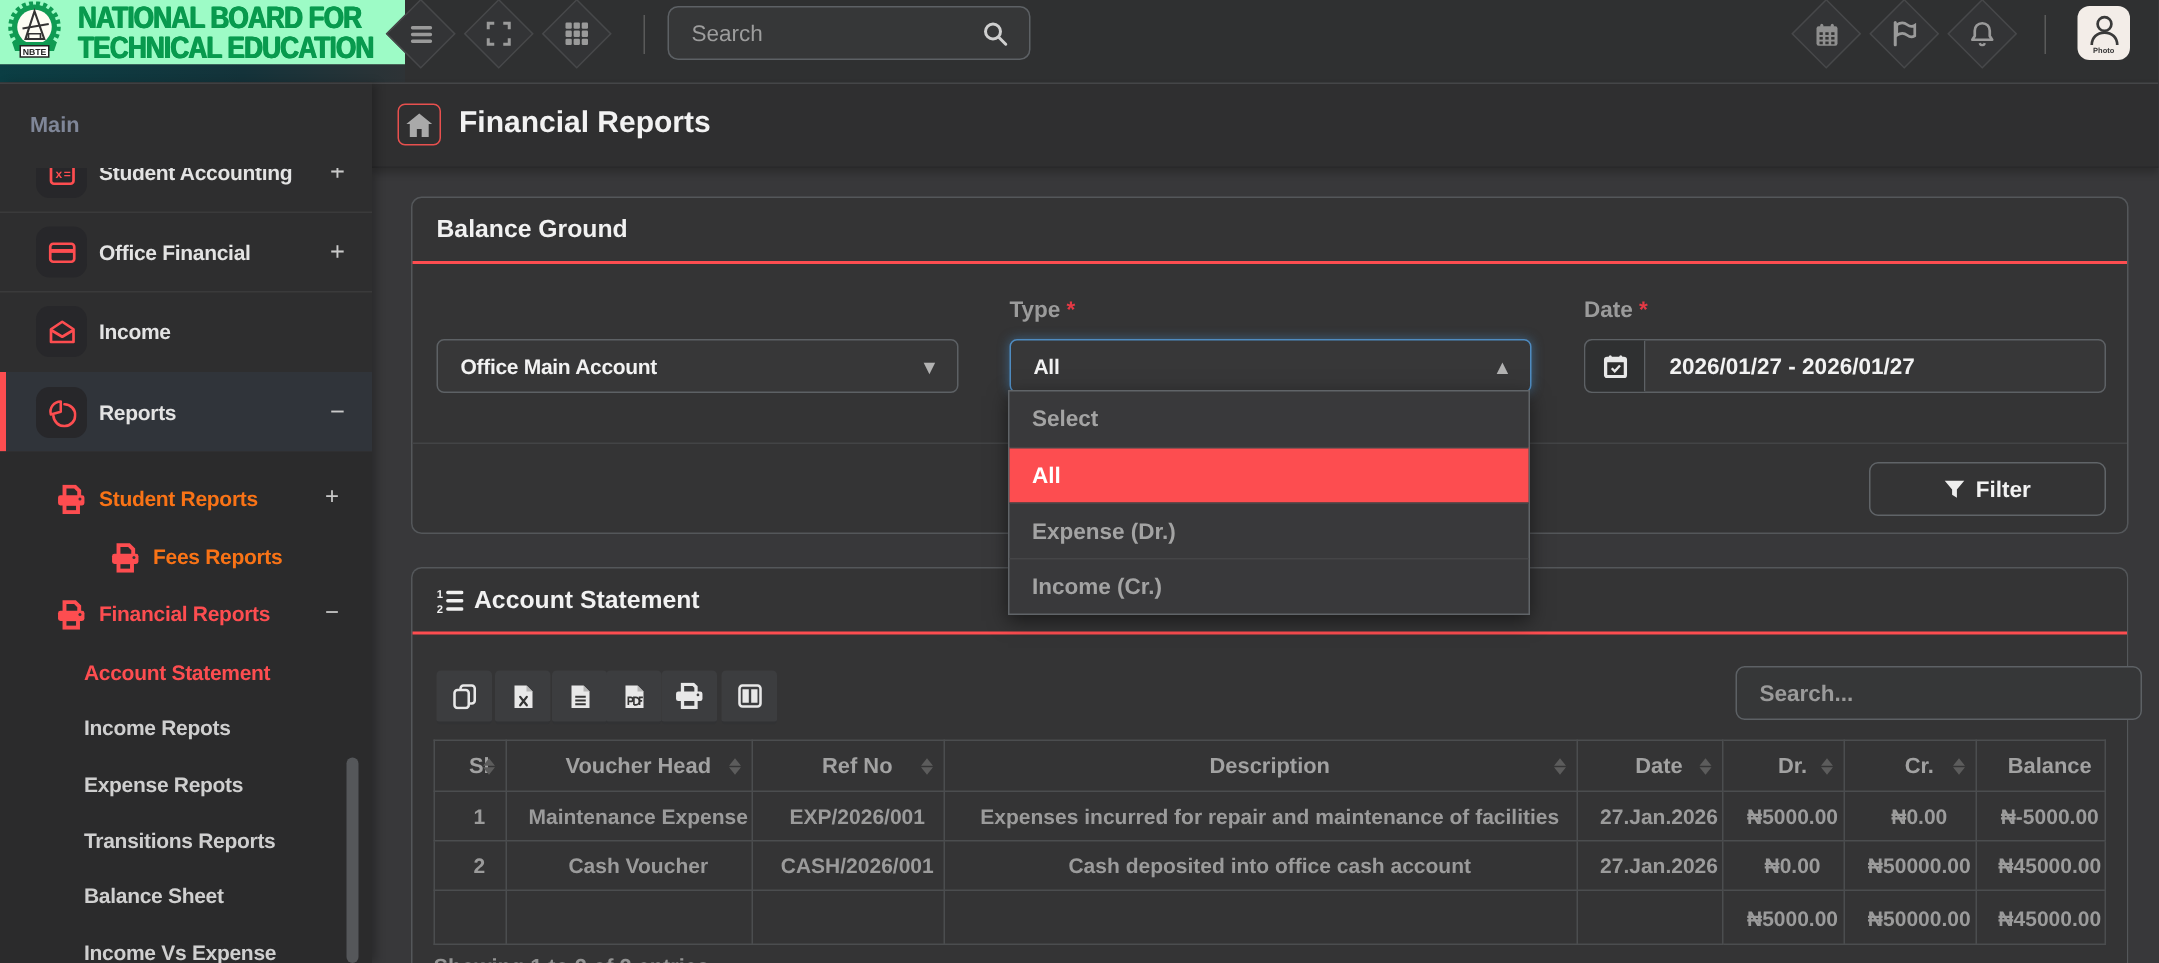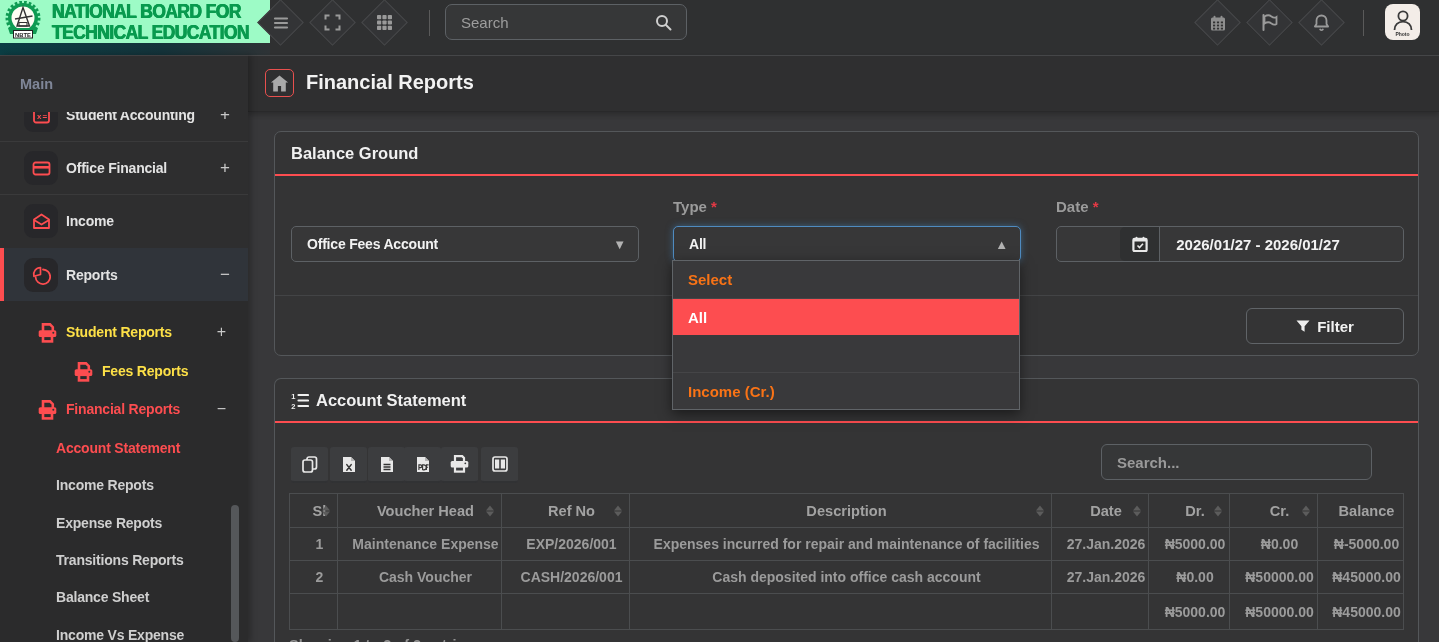--- a/index.html
+++ b/index.html
@@ -42,21 +42,21 @@
 .sitem .txt { position:absolute; left:66px; top:0; height:53px; display:flex; align-items:center;
   color:#e3e3e3; font-size:14px; font-weight:700; letter-spacing:-0.2px; }
 .sitem .pm { position:absolute; right:18px; top:0; height:53px; display:flex; align-items:center;
   color:#c9c9c9; font-size:17px; font-weight:400; }
 .sdiv { position:absolute; left:0; width:248px; height:1px; background:#3a3a3b; }
 .active-item { background:#30343a; }
 .redbar { position:absolute; left:0; width:4px; background:#fd4d50; }
 .sub { position:absolute; left:0; width:248px; height:38px; }
 .sub .picon { position:absolute; left:38px; top:10px; }
 .sub .txt { position:absolute; left:66px; top:0; height:38px; display:flex; align-items:center;
-  color:#fde047; font-size:14px; font-weight:700; letter-spacing:-0.2px; }
+  color:#f97316; font-size:14px; font-weight:700; letter-spacing:-0.2px; }
 .sub .pm { position:absolute; right:22px; top:0; height:38px; display:flex; align-items:center;
   color:#c9c9c9; font-size:16px; }
 .sub2 { position:absolute; left:56px; width:190px; height:37px; display:flex; align-items:center;
   color:#cfcfcf; font-size:14px; font-weight:700; letter-spacing:-0.2px; }
 #mainlbl { left:20px; top:76px; color:#7f8698; font-size:14.5px; font-weight:700; }
 #sscroll { left:231px; top:505px; width:8px; height:137px; background:#55575a; border-radius:4px; }
 
 
 .card { position:absolute; left:274px; width:1145px; background:#343435;
   border:1px solid #54575a; border-radius:7px; }
@@ -66,41 +66,41 @@
   border-bottom:2px solid #fd4d50; display:flex; align-items:center; }
 .chead .t { color:#f1f1f1; font-size:16.5px; font-weight:700; margin-left:16px; }
 .flabel { position:absolute; top:197px; color:#9b9b9b; font-size:15px; font-weight:700; }
 .req { color:#e53945; }
 .sel { position:absolute; top:225px; height:36px; background:#373738;
   border:1px solid #5d6165; border-radius:5px; display:flex; align-items:center; }
 .sel .st { color:#f2f2f2; font-size:14px; letter-spacing:-0.2px; font-weight:700; margin-left:15px; flex:1; }
 .sel .car { color:#b2b2b2; font-size:13px; margin-right:12px; }
 #typesel { border:1px solid #4f8bc0; box-shadow:0 0 7px rgba(70,140,200,.5); background:#373738; }
 #dgroup { position:absolute; left:1055px; top:225px; width:348px; height:36px;
-  border:1px solid #5d6165; border-radius:5px; display:flex; background:#373738;justify-content:center; }
+  border:1px solid #5d6165; border-radius:5px; display:flex; background:#373738; }
 #dgroup .addon { width:40px; height:100%; background:#2f3031; border-right:1px solid #5d6165;
   border-radius:5px 0 0 5px; display:flex; align-items:center; justify-content:center; }
 #dgroup .dval { display:flex; align-items:center; color:#f2f2f2; font-size:15px;
   font-weight:700; padding-left:16px; }
 #c1div { position:absolute; left:0; top:163px; width:100%; height:1px; background:#434446; }
 #filterbtn { position:absolute; left:971px; top:176px; width:158px; height:36px;
   border:1px solid #606468; border-radius:6px; display:flex; align-items:center; justify-content:center;
   color:#f2f2f2; font-size:15px; font-weight:700; }
 
 
 #ddown { left:672px; top:260px; width:348px; height:150px; background:#39393b;
   border:1px solid #606468; box-shadow:0 4px 12px rgba(0,0,0,.5); z-index:30; }
 .dd-item { position:absolute; left:0; width:100%; height:37px; border-top:1px solid #454547; display:flex; align-items:center;
-  color:#f97316; font-size:15px; font-weight:700; padding-left:15px; }
+  color:#a3a3a3; font-size:15px; font-weight:700; padding-left:15px; }
 .dd-red { background:#fd4d50; color:#fff; }
 
 
 .tbtn { position:absolute; top:68px; width:37px; height:36px; background:#3c3d3f;
   border-bottom:2px solid #313234; border-radius:3px; display:flex; align-items:center; justify-content:center; }
-#tsearch { position:absolute; left:826px; top:65px; width:271px; height:36px;
+#tsearch { position:absolute; left:882px; top:65px; width:271px; height:36px;
   background:#363738; border:1px solid #5d6165; border-radius:6px; display:flex; align-items:center; }
 #tsearch span { color:#9a9a9a; font-size:15px; font-weight:700; margin-left:15px; }
 table { position:absolute; left:14px; top:114px; border-collapse:collapse; table-layout:fixed; }
 td,th { border:1px solid #4b4d4f; font-size:14px; font-weight:700; color:#9b9b9b;
   text-align:center; padding:0 0 0 12px; height:33px; position:relative; white-space:nowrap; overflow:hidden; }
 th { color:#a2a2a2; height:34px; font-size:14.6px; }
 .sorts { position:absolute; right:7px; top:50%; transform:translateY(-50%);
   display:flex; flex-direction:column; gap:1px; }
 .sorts i { width:0; height:0; border-left:4px solid transparent; border-right:4px solid transparent; }
 .s-up { border-bottom:5px solid #5c5c5c; }
@@ -313,21 +313,21 @@
   <div class="abs" id="sscroll"></div>
 
   <div class="abs card" id="card1">
     <div class="chead">
         <div class="t">Balance Ground</div>
       </div>
     <div class="flabel" style="left:16px; top:66px;margin-top:44px;">Account <span class="req">*</span></div>
     <div class="flabel" style="left:398px; top:66px;">Type <span class="req">*</span></div>
     <div class="flabel" style="left:781px; top:66px;">Date <span class="req">*</span></div>
     <div class="sel" style="left:16px; top:94px; width:348px;">
-      <div class="st">Office Fees Account</div>
+      <div class="st">Office Main Account</div>
         <div class="car">▼</div>
     </div>
     <div class="sel" id="typesel" style="left:398px; top:94px; width:348px;">
       <div class="st">All</div>
         <div class="car">▲</div>
     </div>
     <div id="dgroup" style="left:781px; top:94px;">
       <div class="addon">
           <svg width="16" height="16" viewBox="0 0 16 16">
             <g fill="#e8e8e8">
@@ -483,16 +483,17 @@
             <td>₦45000.00</td>
       </tr>
     </tbody>
       </table>
     <div id="showing">Showing 1 to 2 of 2 entries</div>
   </div>
 
   <div class="abs" id="ddown">
     <div class="dd-item" style="top:0; border-top:none;">Select</div>
     <div class="dd-item dd-red" style="top:37px;">All</div>
+    <div class="dd-item" style="top:74px;">Expense (Dr.)</div>
     <div class="dd-item" style="top:111px;">Income (Cr.)</div>
   </div>
 
 </div>
 
 </body></html>

